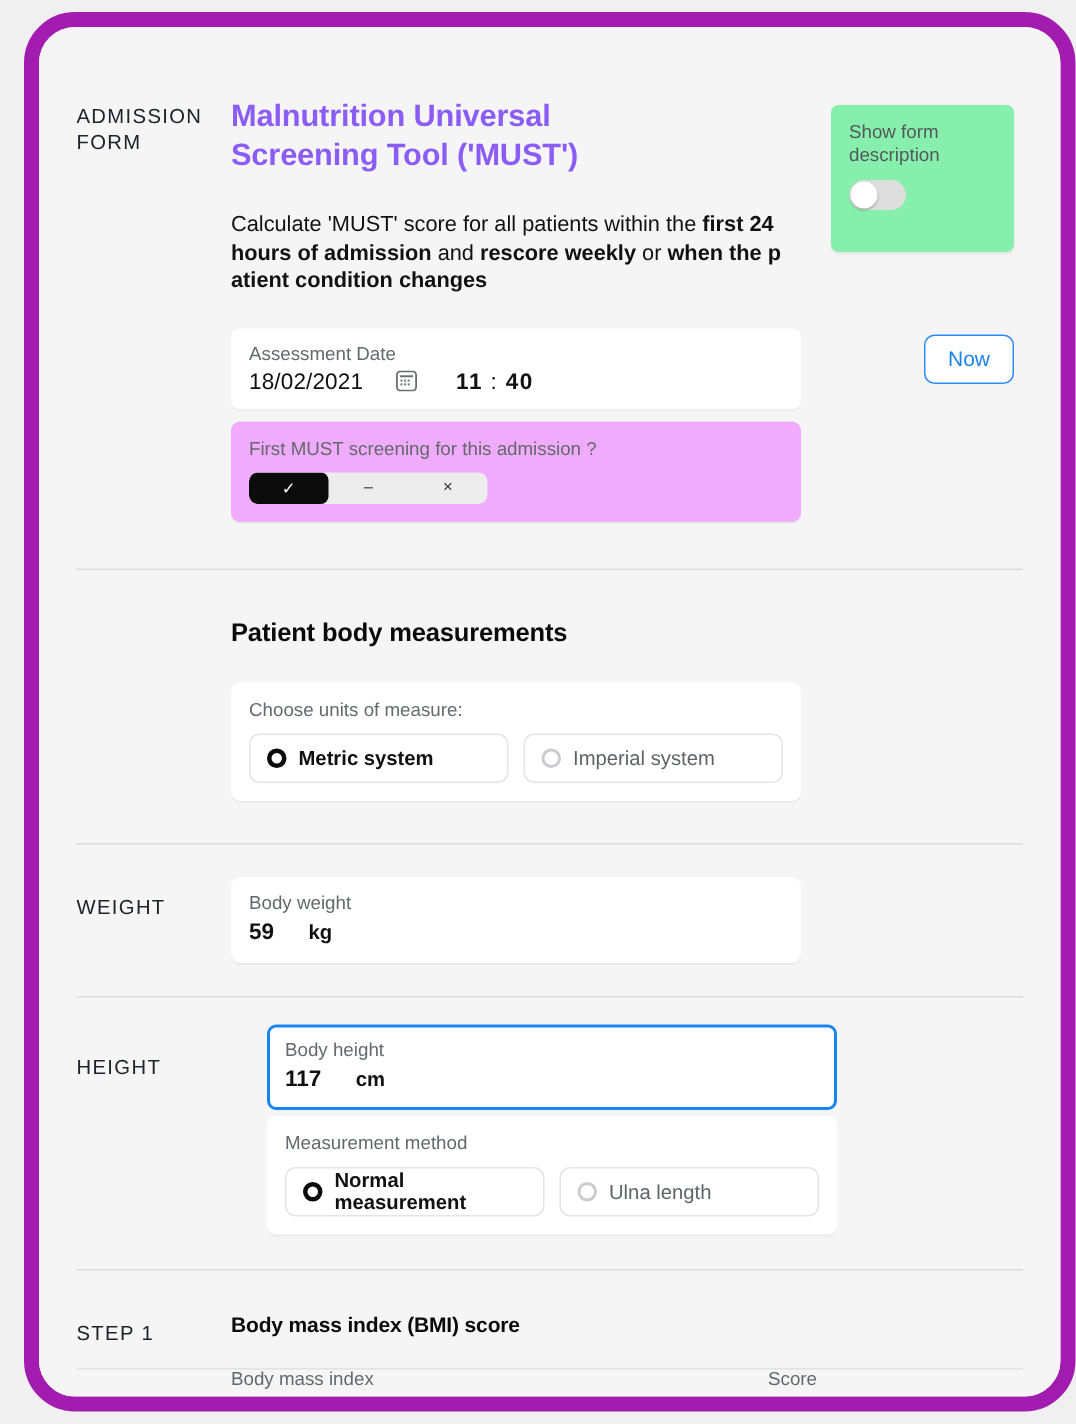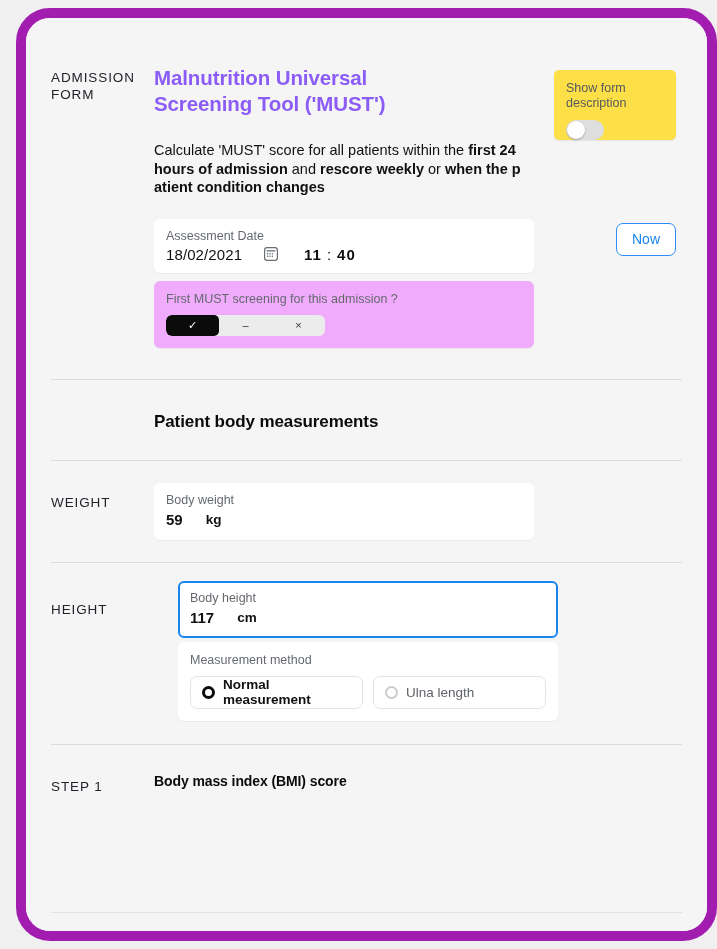--- a/index.html
+++ b/index.html
@@ -68,23 +68,23 @@
     word-break: break-all;
   }
   .desc b { font-weight: bold; }
 
   
   .toggle-card {
     position: absolute;
     right: 31px;
     top: 52px;
     width: 122px;
-    background: #fde047;
+    background: #86efac;
     border-radius: 5px;
-    padding: 11px 12px 0 12px;
+    padding: 11px 12px 28px 12px;
     box-shadow: 0 1px 2px rgba(0,0,0,0.07);
   }
   .toggle-card-label {
     font-size: 12.5px;
     line-height: 15px;
     color: #55595e;
   }
   .switch {
     margin-top: 9px;
     width: 38px; height: 20px;
@@ -347,20 +347,33 @@
 
       <button class="now-btn" style="top:4px;">Now</button>
     </div>
 
     <div class="divider" style="margin-top:31px;"></div>
 
     <div class="row" style="margin-top:32px;">
       <div class="label-col"></div>
       <div class="content-col" style="max-width:380px;">
         <div class="section-title">Patient body measurements</div>
+        <div class="radio-field" style="margin-top:23px;">
+          <div class="field-label">Choose units of measure:</div>
+          <div class="radio-row">
+            <div class="radio-opt selected">
+              <span class="radio-mark"></span>
+              <span class="radio-text">Metric system</span>
+            </div>
+            <div class="radio-opt">
+              <span class="radio-mark"></span>
+              <span class="radio-text">Imperial system</span>
+            </div>
+          </div>
+        </div>
       </div>
     </div>
 
     <div class="divider" style="margin-top:28px;"></div>
 
     <div class="row" style="margin-top:22px;">
       <div class="label-col" style="padding-top:11px;">
         <div class="side-label">WEIGHT</div>
       </div>
       <div class="content-col" style="max-width:380px;">
@@ -405,19 +418,29 @@
     </div>
 
     <div class="divider" style="margin-top:23px;"></div>
 
     <div class="row" style="margin-top:28px;">
       <div class="label-col" style="padding-top:5px;">
         <div class="side-label">STEP 1</div>
       </div>
       <div class="content-col">
         <div class="section-title" style="font-size:14px;">Body mass index (BMI) score</div>
+        <div class="readout-row">
+          <div class="readout">
+            <div class="readout-label">Body mass index</div>
+
+          </div>
+          <div class="readout score">
+            <div class="readout-label">Score</div>
+
+          </div>
+        </div>
       </div>
     </div>
 
     <div class="bottom-divider"></div>
 
   </div>
 </div>
 
 </body></html>

